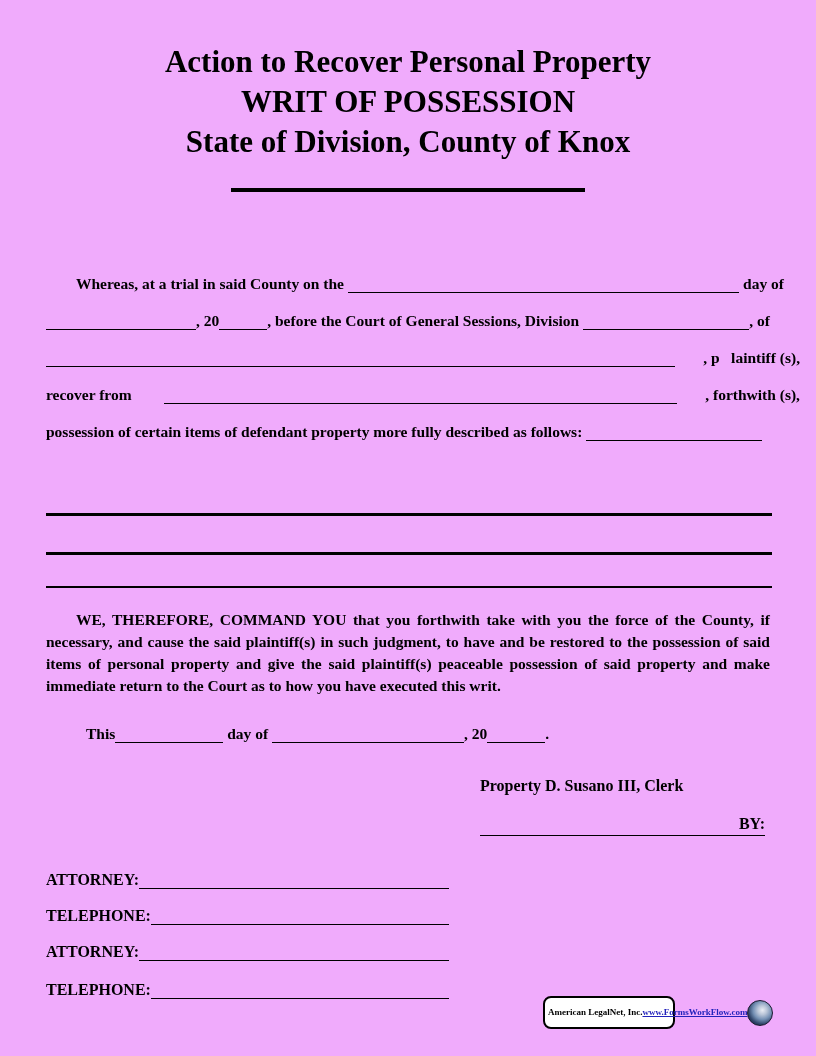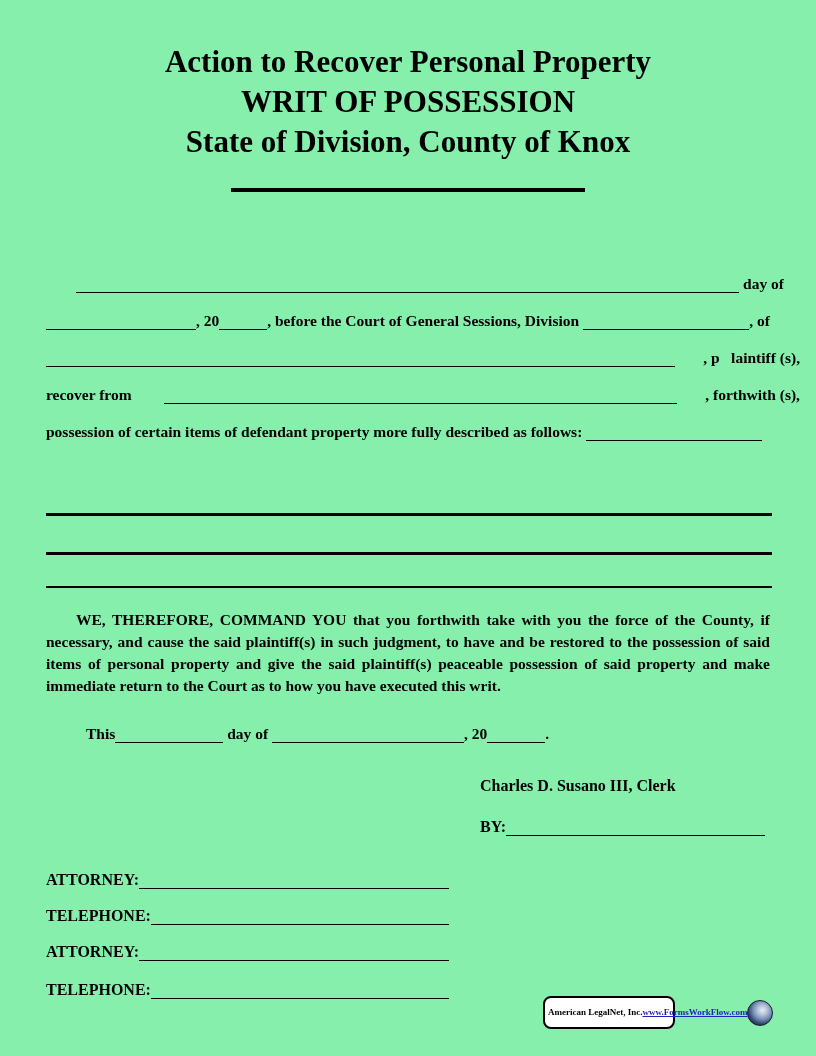--- a/index.html
+++ b/index.html
@@ -1,19 +1,19 @@
 <!DOCTYPE html>
 <html><head>
 <meta charset="utf-8">
 <style>
   html,body{margin:0;padding:0;background:#ffffff;}
   .page{
     position:relative;
     width:816px;height:1056px;
-    background:#86efac;
+    background:#f0abfc;
     font-family:"Liberation Serif", serif;
     font-weight:bold;
     color:#000;
     overflow:hidden;
   }
   .abs{position:absolute;}
 
   
   .title-block{top:42px;left:0;width:816px;text-align:center;
     font-size:31px;line-height:40px;}
@@ -46,21 +46,21 @@
   
   .date-row{top:722px;left:86px;display:flex;align-items:flex-end;height:21px;
     font-size:15.5px;}
   .w108{width:108px;flex:none;}
   .w192{width:192px;flex:none;}
   .w58{width:58px;flex:none;}
 
   
   .clerk-name{top:777px;left:480px;font-size:16px;}
   .by-row{top:815px;left:480px;width:285px;display:flex;align-items:flex-end;
-    height:21px;font-size:16px;}
+    height:21px;font-size:16px;flex-direction:column;}
 
   
   .contact-row{left:46px;width:403px;display:flex;align-items:flex-end;
     height:21px;font-size:16px;}
   .c1{top:868px;}.c2{top:904px;}.c3{top:940px;}.c4{top:978px;}
 
   
   .badge{top:996px;left:543px;width:132px;height:33px;
     border:2px solid #000;border-radius:8px;background:#fff;
     display:flex;align-items:center;padding:1px 3px;box-sizing:border-box;}
@@ -82,20 +82,21 @@
     <div>WRIT OF POSSESSION</div>
     <div>State of Division, County of Knox</div>
   </header>
 
   <div class="abs divider"></div>
 
 
   <div class="abs form-lines">
 
     <div class="frow indent ext14">
+      <span class="seg">Whereas, at a trial in said County on the </span>
       <span class="blank flex1"></span>
       <span class="seg"> day of</span>
     </div>
 
     <div class="frow">
       <span class="blank w150"></span>
       <span class="seg">, 20</span>
       <span class="blank w48"></span>
       <span class="seg">, before the Court of General Sessions, Division </span>
       <span class="blank flex1"></span>
@@ -130,21 +131,21 @@
   <div class="abs date-row">
     <span class="seg">This</span>
     <span class="blank w108"></span>
     <span class="seg"> day of </span>
     <span class="blank w192"></span>
     <span class="seg">, 20</span>
     <span class="blank w58"></span>
     <span class="seg">.</span>
   </div>
 
-  <div class="abs clerk-name">Charles D. Susano III, Clerk</div>
+  <div class="abs clerk-name">Property D. Susano III, Clerk</div>
   <div class="abs by-row">
     <span class="seg">BY:</span>
     <span class="blank flex1"></span>
   </div>
 
   <div class="abs contact-row c1">
     <span class="seg">ATTORNEY:</span>
     <span class="blank flex1"></span>
   </div>
   <div class="abs contact-row c2">

